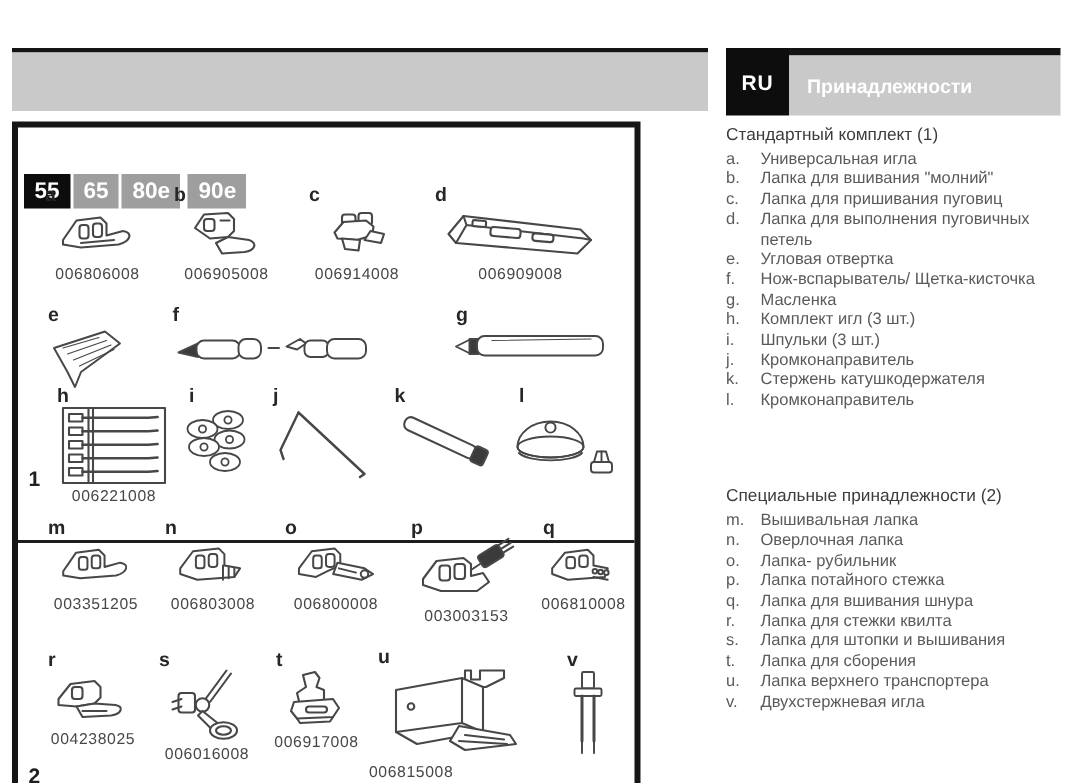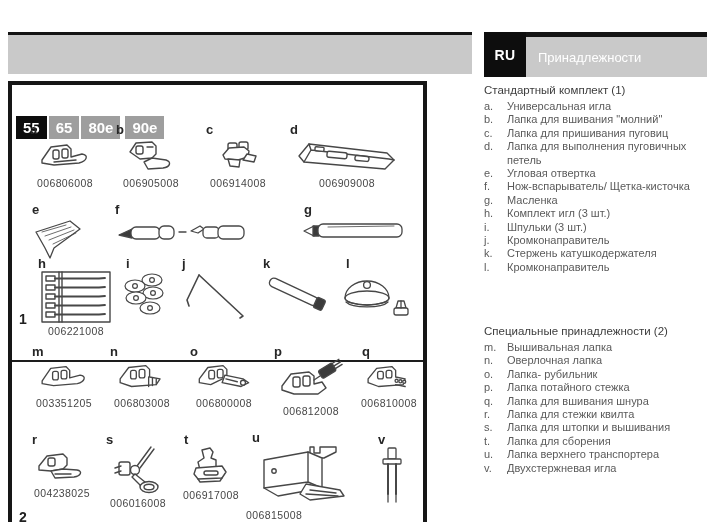--- a/index.html
+++ b/index.html
@@ -11,21 +11,21 @@
 
   
   #left-rule  { left:8px; top:5px; width:464px; height:3px; background:#141414; }
   #left-gray  { left:8px; top:8px; width:464px; height:39px; background:#c9c9c9; }
   #right-rule { left:484px; top:5px; width:223px; height:5px; background:#141414; }
   #ru-box     { left:484px; top:5px; width:42px; height:45px; background:#0d0d0d;
                 color:#fff; font-weight:bold; font-size:14px; letter-spacing:.5px;
                 display:flex; align-items:center; justify-content:center; }
   #right-gray { left:526px; top:10px; width:181px; height:40px; background:#c9c9c9;
                 color:#ffffff; font-size:13px; display:flex; align-items:center;
-                padding-left:12px; box-sizing:border-box; }
+                padding-left:12px; box-sizing:border-box;font-weight:bold; }
 
   
   #main-box { left:8px; top:54px; width:411px; height:452px;
               border:4px solid #161616; background:#fff; }
   #main-box .inner { position:absolute; left:0; top:0; right:0; bottom:0; }
   #section-divider { left:0; top:248px; width:100%; height:2px; background:#1d1d1d; }
 
   
   #tabs { left:4px; top:4px; display:flex; }
   .tab { height:23px; min-width:30px; padding:0 7px; box-sizing:border-box;
@@ -291,21 +291,21 @@
         <g transform="rotate(-32 54 14)">
           <rect fill="#3b3b3b" x="46" y="8" width="16" height="9" rx="2"></rect>
           <path fill="none" d="M62 9 h8 M62 12 h8 M62 15 h8"></path>
         </g>
         <path fill="#fff" d="M8 28 L17 16 L35 14 L40 18 L40 26 L48 24 L52 30 L44 36 L20 36 L8 32 Z"></path>
         <rect fill="#fff" x="19" y="19" width="7" height="10" rx="2"></rect>
         <rect fill="#fff" x="29" y="18" width="7" height="10" rx="2"></rect>
         <path fill="none" d="M40 22 L46 18"></path>
       </svg>
     </span>
-    <span class="part">006812008</span>
+    <span class="part">003003153</span>
   </div>
 
   <div class="cell" style="left:342px;top:260px;width:70px">
     <span class="letter">q</span>
     <span class="icon">
       <svg width="54" height="38" viewBox="0 0 54 40" stroke="#474747" stroke-width="1.4" stroke-linejoin="round" stroke-linecap="round">
         <path fill="#fff" d="M5 22 L14 11 L30 9 L34 13 L34 20 L44 22 L42 28 L16 30 L5 26 Z"></path>
         <rect fill="#fff" x="15" y="14" width="6" height="8" rx="2"></rect>
         <rect fill="#fff" x="24" y="13" width="6" height="8" rx="2"></rect>
         <circle fill="#fff" cx="35" cy="24" r="1.6"></circle>

